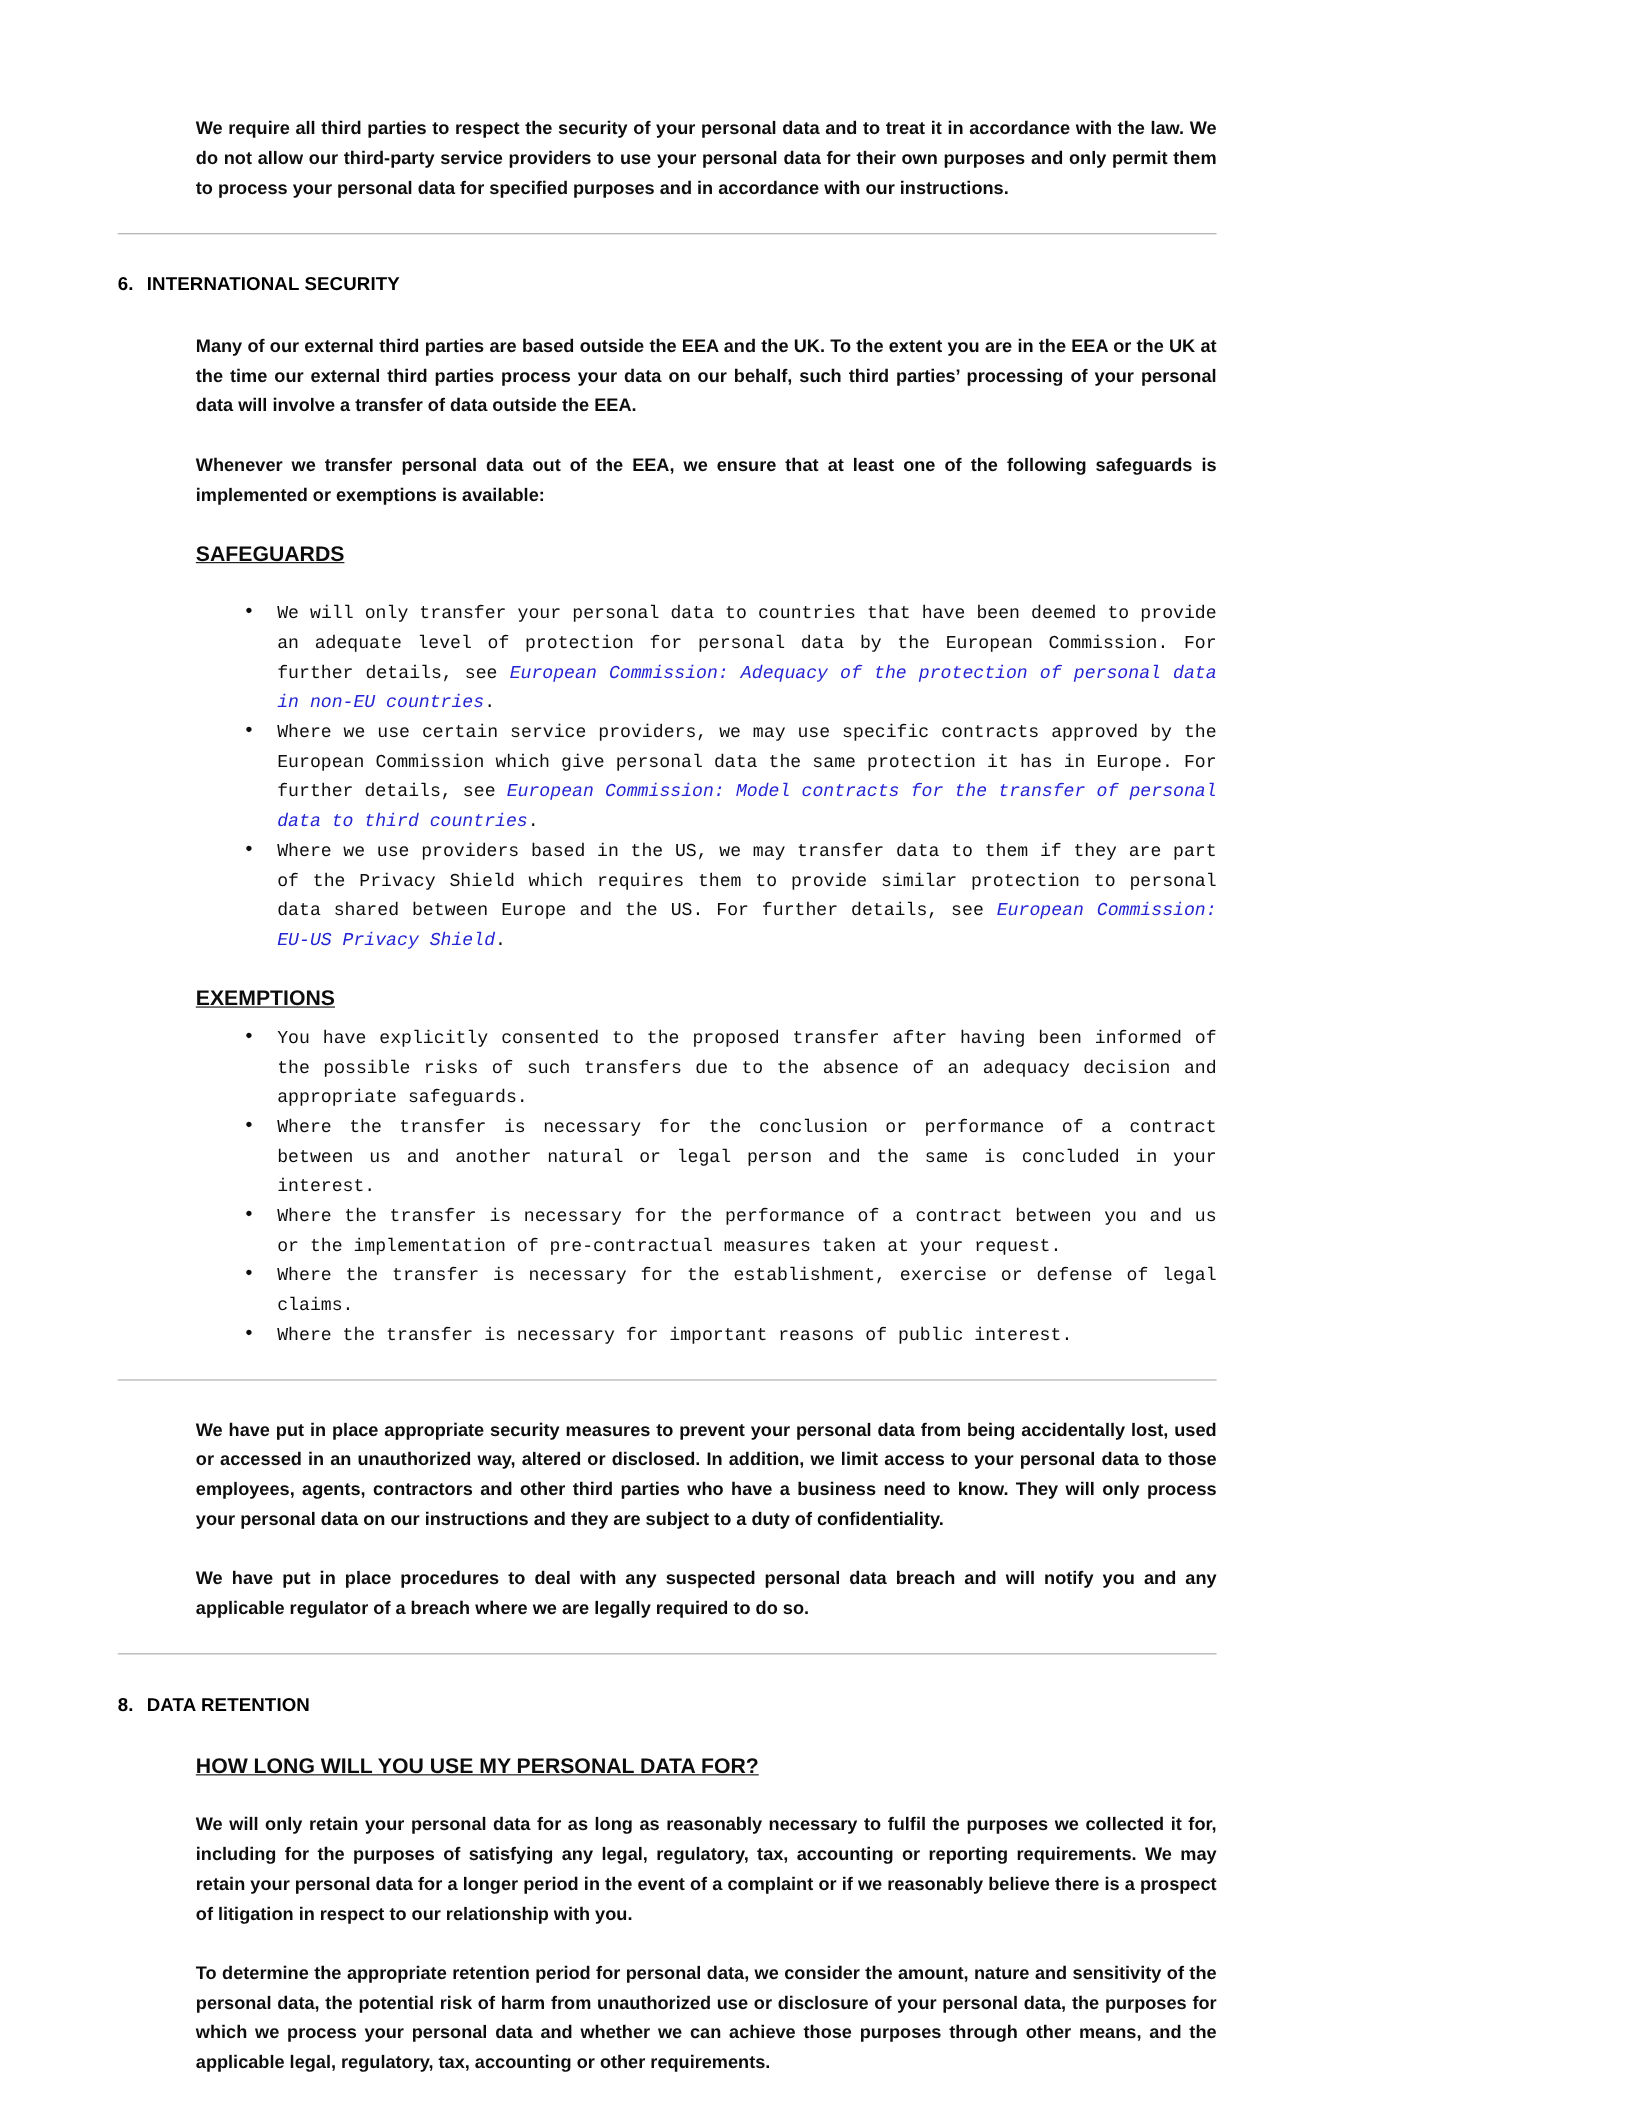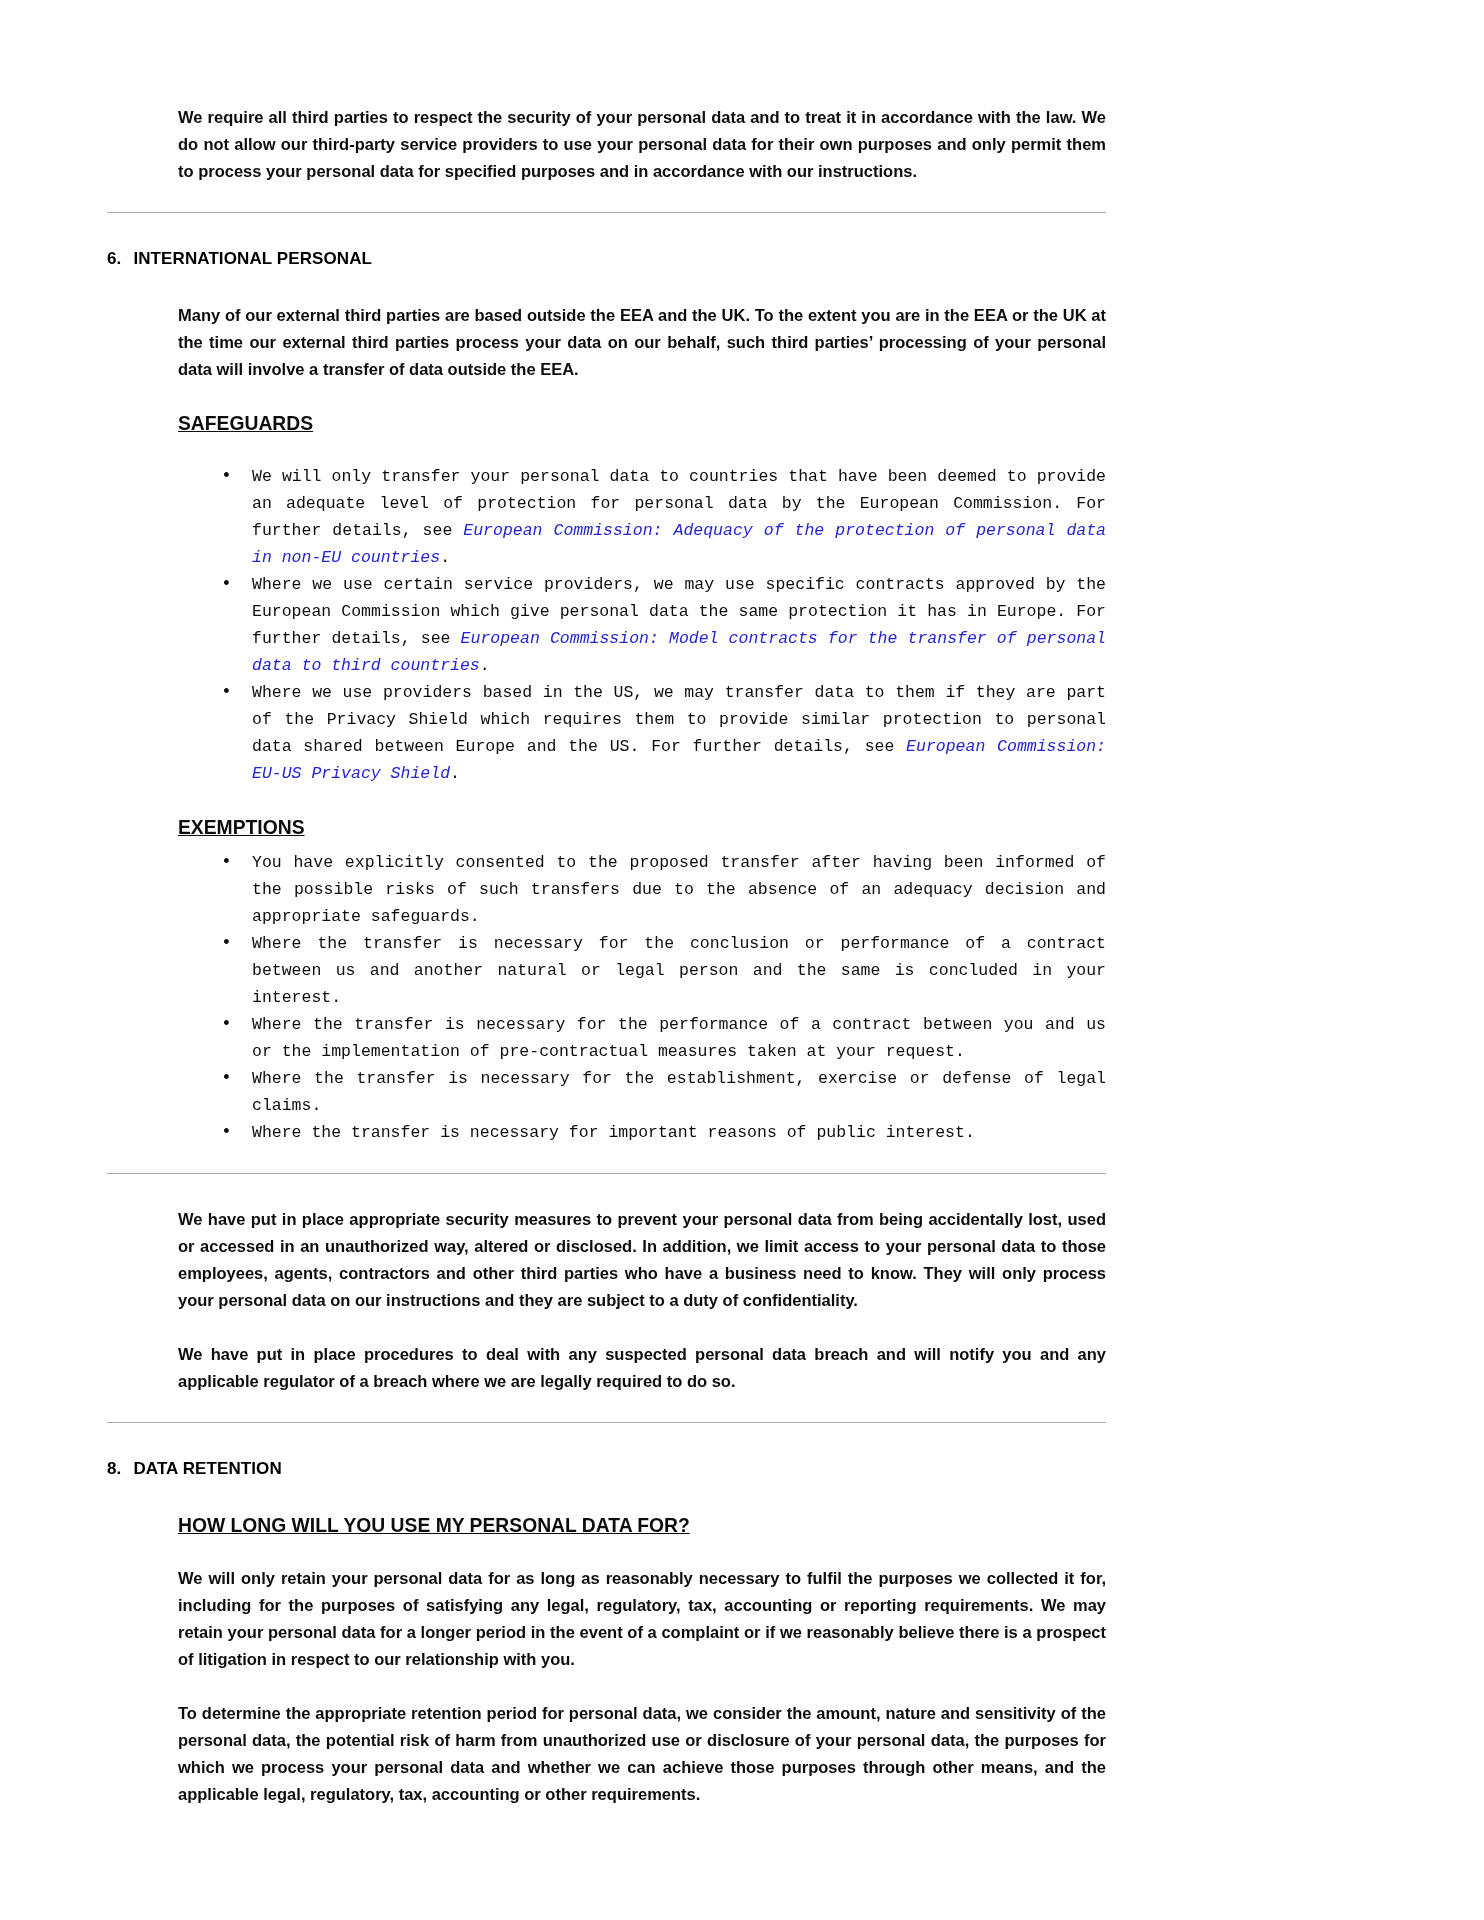--- a/index.html
+++ b/index.html
@@ -68,23 +68,24 @@
 </style>
 </head>
 <body>
 
 <div class="page">
 
   <p class="para indent">We require all third parties to respect the security of your personal data and to treat it in accordance with the law. We do not allow our third-party service providers to use your personal data for their own purposes and only permit them to process your personal data for specified purposes and in accordance with our instructions.</p>
 
   <hr class="rule">
 
-  <h2 class="section-heading"><span class="sec-num">6.</span><span class="sec-title">INTERNATIONAL PERSONAL</span></h2>
+  <h2 class="section-heading"><span class="sec-num">6.</span><span class="sec-title">INTERNATIONAL SECURITY</span></h2>
 
   <p class="para indent">Many of our external third parties are based outside the EEA and the UK. To the extent you are in the EEA or the UK at the time our external third parties process your data on our behalf, such third parties’ processing of your personal data will involve a transfer of data outside the EEA.</p>
+  <p class="para indent">Whenever we transfer personal data out of the EEA, we ensure that at least one of the following safeguards is implemented or exemptions is available:</p>
 
   <h3 class="sub-heading">SAFEGUARDS</h3>
 
   <ul class="bullets">
     <li class="bullet"><span>We will only transfer your personal data to countries that have been deemed to provide an adequate level of protection for personal data by the European Commission. For further details, see </span><a class="link">European Commission: Adequacy of the protection of personal data in non-EU countries</a><span>.</span></li>
     <li class="bullet"><span>Where we use certain service providers, we may use specific contracts approved by the European Commission which give personal data the same protection it has in Europe. For further details, see </span><a class="link">European Commission: Model contracts for the transfer of personal data to third countries</a><span>.</span></li>
     <li class="bullet"><span>Where we use providers based in the US, we may transfer data to them if they are part of the Privacy Shield which requires them to provide similar protection to personal data shared between Europe and the US. For further details, see </span><a class="link">European Commission: EU-US Privacy Shield</a><span>.</span></li>
   </ul>
 
   <h3 class="sub-heading tight">EXEMPTIONS</h3>

